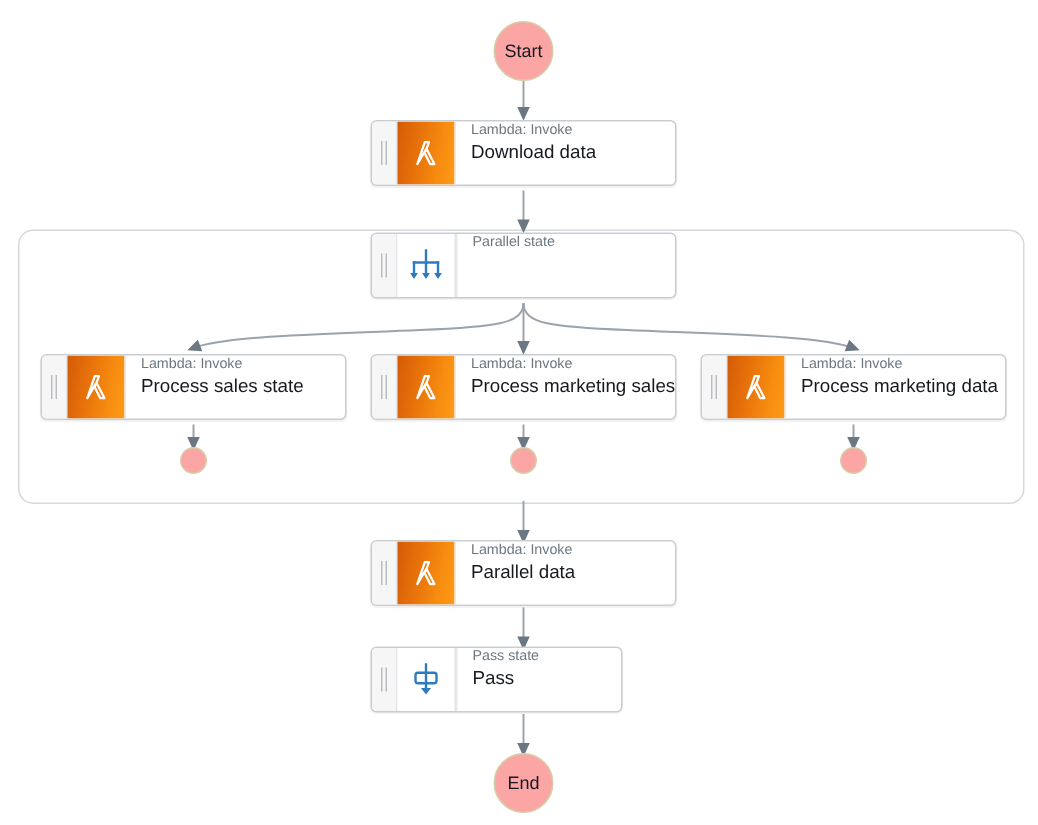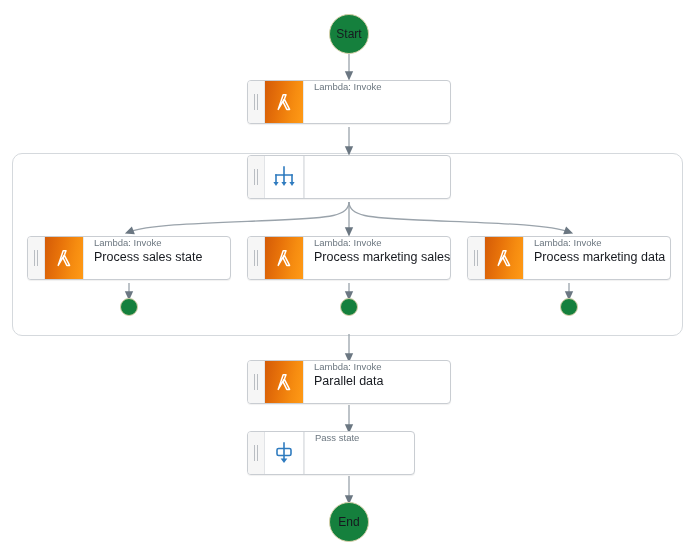--- a/index.html
+++ b/index.html
@@ -21,21 +21,21 @@
     border:1px solid #d5d9dd;
     border-radius:10px;
     background:#ffffff;
     z-index:0;
   }
 
   
   .terminal{
     position:absolute;
     border-radius:50%;
-    background:#15803d;
+    background:#fca5a5;
     border:1px solid #d4cfa8;
     display:flex;align-items:center;justify-content:center;
     color:#16191f;
     z-index:3;
     box-sizing:border-box;
   }
   .terminal.big{width:40px;height:40px;font-size:12px;}
   .terminal.small{width:18px;height:18px;}
 
   
@@ -130,20 +130,21 @@
         <i></i>
       </div>
     <div class="iconbox lambda">
       <svg width="24" height="24" viewBox="0 0 24 24" aria-hidden="true">
         <path d="M6.2 19.4 L11.2 4.8 L14 4.8 L12.6 8.6 Z" fill="none" stroke="#ffffff" stroke-width="1.5" stroke-linejoin="round"></path>
         <path d="M12.4 9.4 L17.6 19.4 L14.8 19.4 L11 11.8 Z" fill="none" stroke="#ffffff" stroke-width="1.5" stroke-linejoin="round"></path>
       </svg>
     </div>
     <div class="labels">
       <div class="sub">Lambda: Invoke</div>
+      <div class="title">Download data</div>
     </div>
   </div>
 
   <div class="node" style="left:247px;top:155px;width:204px;">
     <div class="grip">
         <i></i>
         <i></i>
       </div>
     <div class="iconbox plain">
       <svg width="26" height="26" viewBox="0 0 26 26" aria-hidden="true">
@@ -155,20 +156,21 @@
           <path d="M21,11 L21,18"></path>
         </g>
         <g fill="#2f7bbf">
           <path d="M2.4,18 L7.6,18 L5,22 Z"></path>
           <path d="M10.4,18 L15.6,18 L13,22 Z"></path>
           <path d="M18.4,18 L23.6,18 L21,22 Z"></path>
         </g>
       </svg>
     </div>
     <div class="labels">
+      <div class="sub">Parallel state</div>
     </div>
   </div>
 
   <div class="node" style="left:27px;top:236px;width:204px;">
     <div class="grip">
         <i></i>
         <i></i>
       </div>
     <div class="iconbox lambda">
       <svg width="24" height="24" viewBox="0 0 24 24" aria-hidden="true">
@@ -246,18 +248,19 @@
       <svg width="26" height="26" viewBox="0 0 26 26" aria-hidden="true">
         <g stroke="#2f7bbf" stroke-width="1.6" fill="none">
           <rect x="6" y="8.5" width="14" height="7" rx="1.6"></rect>
           <path d="M13,3 L13,19.5" stroke-linecap="square"></path>
         </g>
         <path d="M9.6,18.6 L16.4,18.6 L13,23 Z" fill="#2f7bbf"></path>
       </svg>
     </div>
     <div class="labels">
       <div class="sub">Pass state</div>
+      <div class="title">Pass</div>
     </div>
   </div>
 
   <div class="terminal big" style="left:329px;top:502px;">End</div>
 
 </div>
 
 </body></html>

